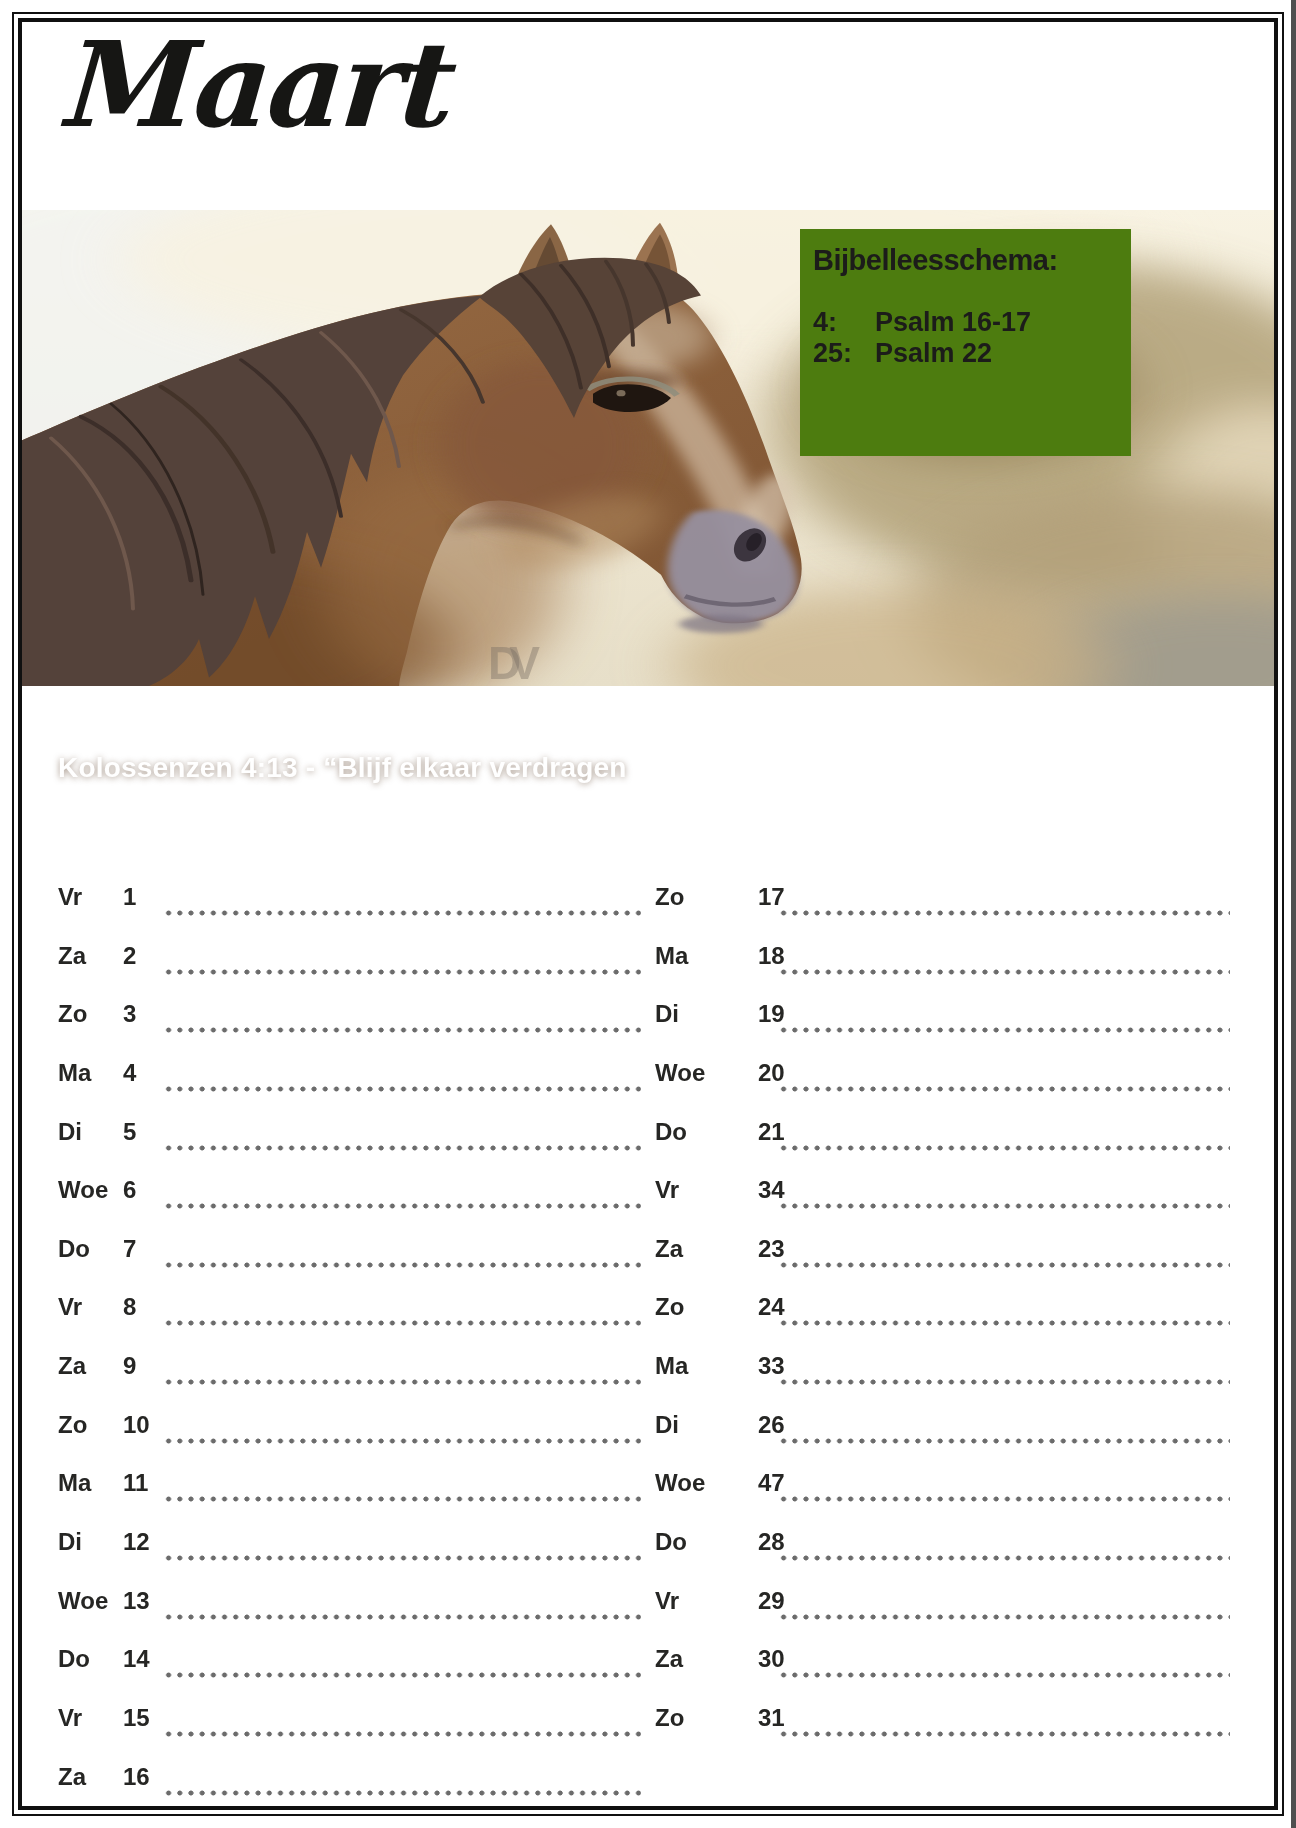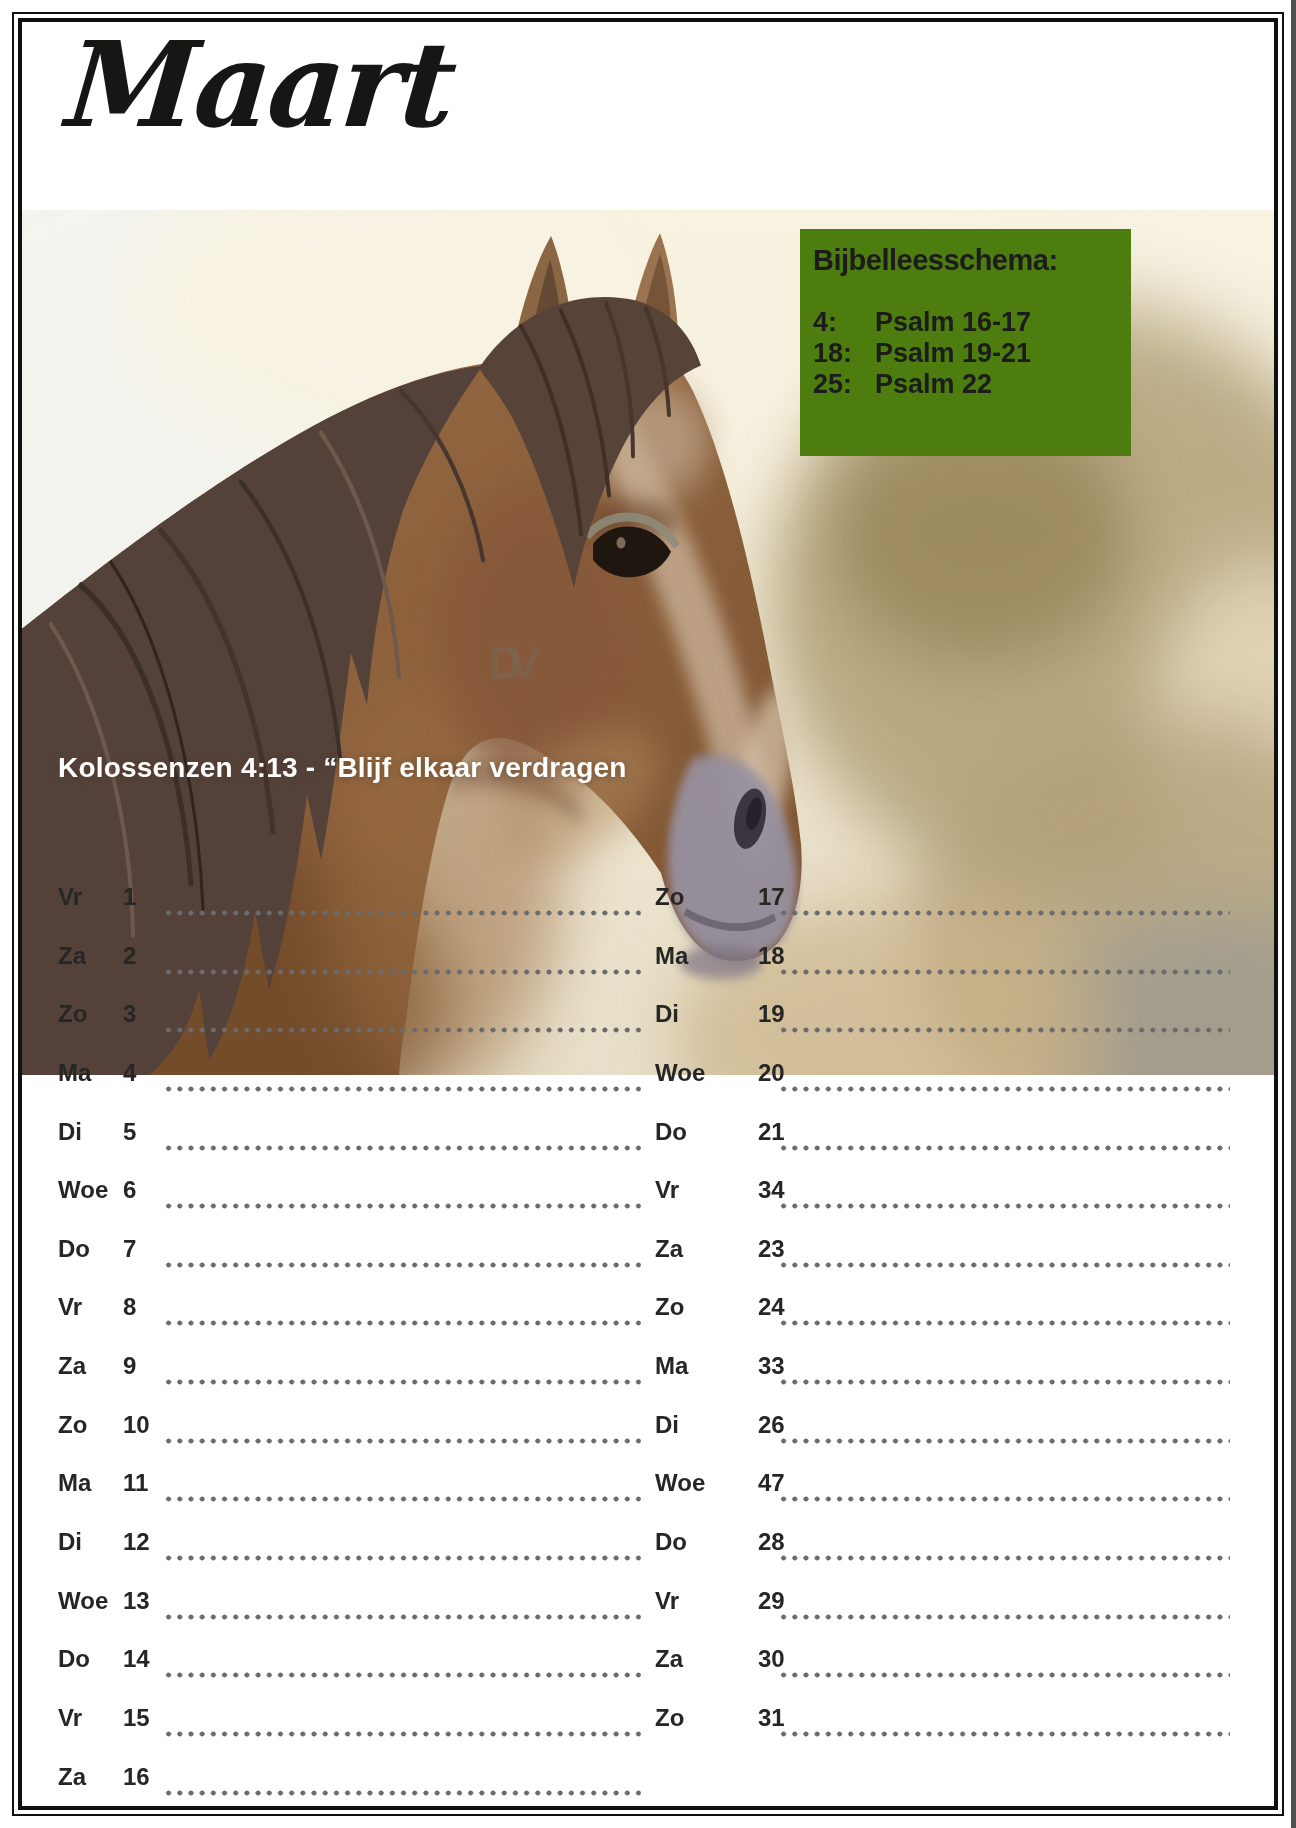--- a/index.html
+++ b/index.html
@@ -15,21 +15,21 @@
   .frame-inner {
     position:absolute; left:18px; top:18px; width:1260px; height:1792px;
     border:4px solid #101010; box-sizing:border-box; pointer-events:none;
   }
   .month-title {
     position:absolute; left:62px; top:20px; margin:0;
     font-family:"DejaVu Serif", serif; font-style:italic; font-weight:bold;
     font-size:118px; line-height:1.1; letter-spacing:-3px; color:#161614;
     transform:skewX(-5deg); transform-origin:left bottom;
   }
-  .photo { position:absolute; left:21px; top:210px; width:1254px; height:865px; overflow:hidden; background:#fdba74; }
+  .photo { position:absolute; left:21px; top:210px; width:1254px; height:476px; overflow:hidden; background:#fdba74; }
   .photo svg { position:absolute; left:0; top:0; width:100%; height:100%; display:block; }
   .watermark {
     position:absolute; left:467px; top:430px;
     font-size:46px; font-weight:bold; letter-spacing:-12px;
     color:rgba(118,108,98,0.40); line-height:1;
   }
   .plan-box {
     position:absolute; left:800px; top:229px; width:331px; height:227px;
     background:#4d7c0f; box-sizing:border-box; padding:14px 10px 0 13px; color:#1c1c1a;
   }
@@ -184,24 +184,20 @@
   <div class="frame-inner"></div>
 
   <div class="plan-box">
     <div class="plan-title">Bijbelleesschema:</div>
     <div class="plan-list">
         <div class="plan-row">
           <span class="plan-day">4:</span>
           <span class="plan-reading">Psalm 16-17</span>
         </div>
         <div class="plan-row">
-          <span class="plan-day">18:</span>
-          <span class="plan-reading">Psalm 19-21</span>
-        </div>
-        <div class="plan-row">
           <span class="plan-day">25:</span>
           <span class="plan-reading">Psalm 22</span>
         </div>
       </div>
   </div>
 
   <div class="verse">
     <div>Kolossenzen 4:13 - “Blijf elkaar verdragen</div>
   </div>
 

